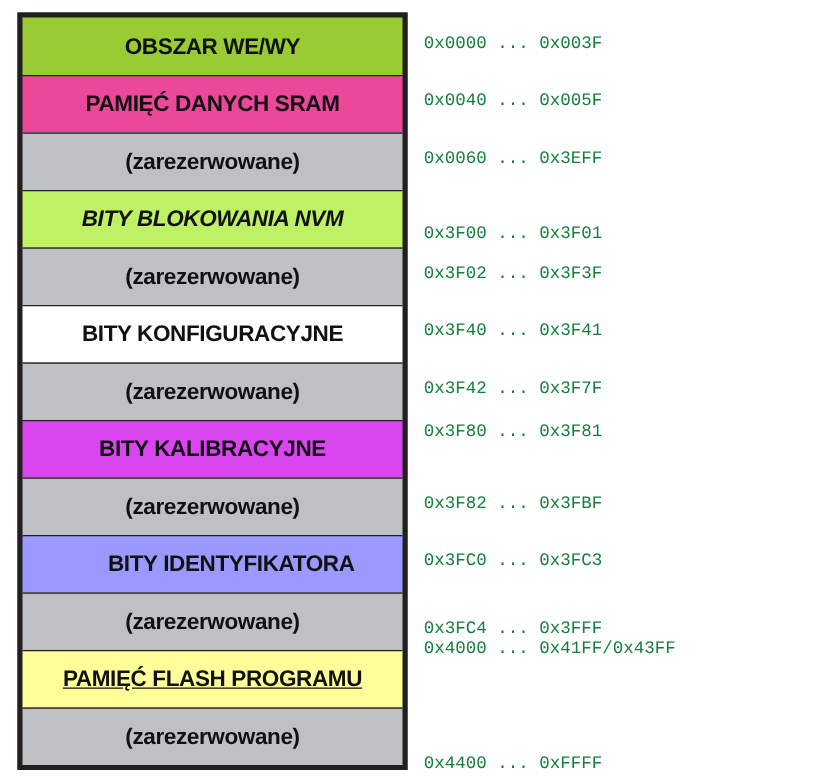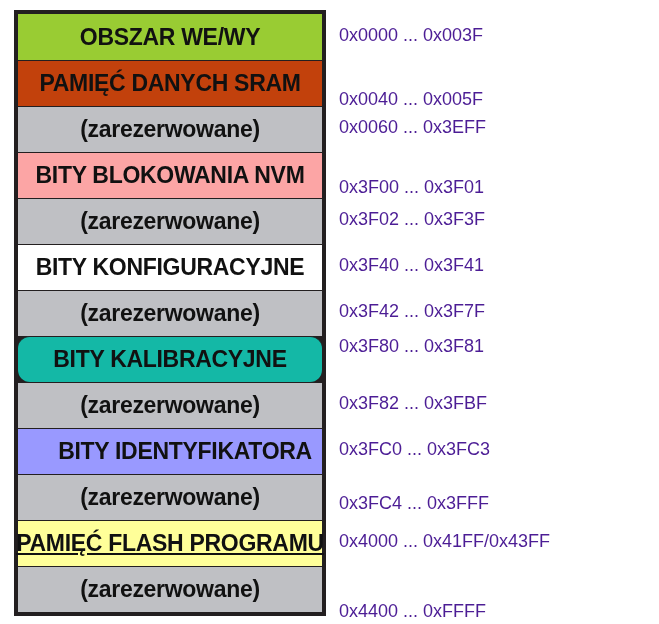--- a/index.html
+++ b/index.html
@@ -10,61 +10,61 @@
       width: 304px;
       border: 4px solid #231f20;
       background: #231f20;
     }
     .row {
       height: 45px;
       border-top: 1px solid #231f20;
       display: flex; align-items: center; justify-content: center;
       font-family: "Liberation Sans", sans-serif;
       font-weight: bold;
-      font-size: 23px;
+      font-size: 18px;
       color: #111111;
       letter-spacing: -0.3px;
       white-space: nowrap;
     }
     .row:first-child { border-top: none; height: 46px; }
     .addr {
       position: absolute;
       left: 339px;
-      font-family: Liberation Sans, sans-serif;
-      font-size: 18px;
-      color: #4c1d95;
+      font-family: Liberation Mono, monospace;
+      font-size: 14px;
+      color: #15803d;
       white-space: pre;
       height: 46px;
       line-height: 46px;
     }
   </style>
 </head>
 <body>
 
 <div class="map">
   <div class="row" style="background: rgb(153, 204, 51);">OBSZAR WE/WY</div>
-  <div class="row" style="background: #c2410c;">PAMIĘĆ DANYCH SRAM</div>
+  <div class="row" style="background: #ec4899;">PAMIĘĆ DANYCH SRAM</div>
   <div class="row" style="background: rgb(191, 192, 196);">(zarezerwowane)</div>
-  <div class="row" style="background: #fca5a5;">BITY BLOKOWANIA NVM</div>
+  <div class="row" style="background: #bef264; font-style: italic;">BITY BLOKOWANIA NVM</div>
   <div class="row" style="background: rgb(191, 192, 196);">(zarezerwowane)</div>
   <div class="row" style="background: #ffffff;">BITY KONFIGURACYJNE</div>
   <div class="row" style="background: rgb(191, 192, 196);">(zarezerwowane)</div>
-  <div class="row" style="background: #14b8a6; border-radius: 12px;">BITY KALIBRACYJNE</div>
+  <div class="row" style="background: #d946ef;">BITY KALIBRACYJNE</div>
   <div class="row" style="background: rgb(191, 192, 196);">(zarezerwowane)</div>
   <div class="row" style="background: rgb(153, 153, 255); padding-left: 30px;">BITY IDENTYFIKATORA</div>
   <div class="row" style="background: rgb(191, 192, 196);">(zarezerwowane)</div>
   <div class="row" style="background: rgb(255, 255, 153); text-decoration: underline;">PAMIĘĆ FLASH PROGRAMU</div>
   <div class="row" style="background: rgb(191, 192, 196);">(zarezerwowane)</div>
 </div>
 
 <div class="addr" style="top:12px">0x0000 ... 0x003F</div>
-<div class="addr" style="top:76px">0x0040 ... 0x005F</div>
+<div class="addr" style="top:58px">0x0040 ... 0x005F</div>
 <div class="addr" style="top:104px">0x0060 ... 0x3EFF</div>
 <div class="addr" style="top:164px">0x3F00 ... 0x3F01</div>
 <div class="addr" style="top:196px">0x3F02 ... 0x3F3F</div>
 <div class="addr" style="top:242px">0x3F40 ... 0x3F41</div>
 <div class="addr" style="top:288px">0x3F42 ... 0x3F7F</div>
 <div class="addr" style="top:323px">0x3F80 ... 0x3F81</div>
 <div class="addr" style="top:380px">0x3F82 ... 0x3FBF</div>
 <div class="addr" style="top:426px">0x3FC0 ... 0x3FC3</div>
 <div class="addr" style="top:480px">0x3FC4 ... 0x3FFF</div>
-<div class="addr" style="top:518px">0x4000 ... 0x41FF/0x43FF</div>
+<div class="addr" style="top:496px">0x4000 ... 0x41FF/0x43FF</div>
 <div class="addr" style="top:588px">0x4400 ... 0xFFFF</div>
 
 </body></html>

